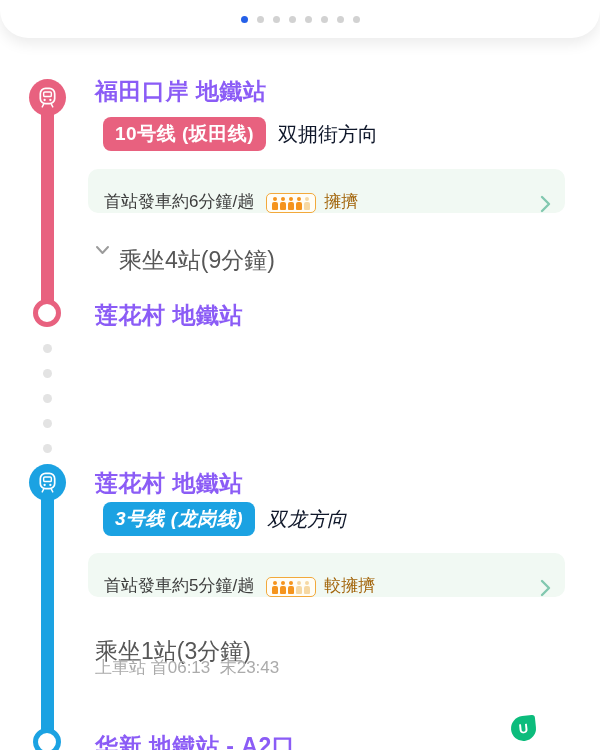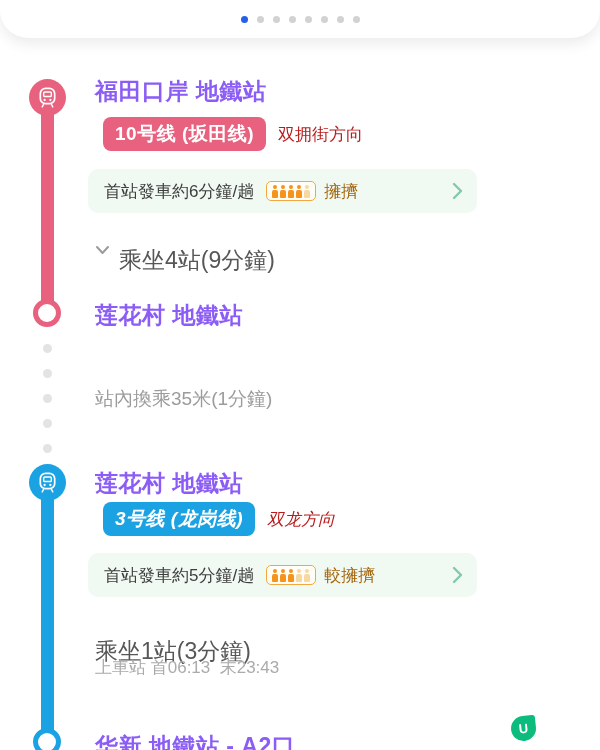--- a/index.html
+++ b/index.html
@@ -46,25 +46,25 @@
 
   .badge-row{position:absolute;left:95px;height:34px;display:flex;align-items:center;padding-left:8px;}
   .badge-row.r1{top:117px;}
   .badge-row.r2{top:502px;font-style:italic;}
   .line-badge{
     display:inline-flex;align-items:center;height:34px;padding:0 12px;border-radius:8px;
     color:#fff;font-size:19px;font-weight:700;letter-spacing:.5px;
   }
   .line-badge.pink{background:#E8617F;}
   .line-badge.blue{background:#1BA2E2;}
-  .direction{margin-left:12px;font-size:17px;color:#b91c1c;}
+  .direction{margin-left:12px;font-size:20px;color:#0f172a;}
 
   .info-box{
-    position:absolute;left:88px;width:389px;height:44px;background:#F1F9F3;border-radius:10px;
-    display:flex;align-items:center;padding:0 14px 0 16px;box-sizing:border-box;cursor:pointer;
+    position:absolute;left:88px;width:477px;height:44px;background:#F1F9F3;border-radius:10px;
+    display:flex;align-items:flex-end;padding:0 14px 0 16px;box-sizing:border-box;cursor:pointer;
   }
   .info-box.b1{top:169px;}
   .info-box.b2{top:553px;}
   .info-text{font-size:17px;color:#3D3D3D;}
   .crowd-box{
     display:inline-flex;align-items:flex-end;margin:0 8px 0 12px;padding:3px 4px 2px;
     border:1.5px solid #F2A93B;border-radius:5px;background:#FFFDF6;
   }
   .person{display:inline-block;width:6px;margin:0 1px;}
   .person b{display:block;width:4px;height:4px;border-radius:50%;margin:0 auto 1px;}
@@ -180,21 +180,20 @@
   <div class="ride-row r1">
     <span class="chev-down">
       <svg width="15" height="10" viewBox="0 0 15 10">
           <polyline points="2,2 7.5,8 13,2" fill="none" stroke="#9B9B9B" stroke-width="2" stroke-linecap="round" stroke-linejoin="round"></polyline>
         </svg>
     </span>
     <span>乘坐4站(9分鐘)</span>
   </div>
 
   <div class="station t2">莲花村 地鐵站</div>
-  <div class="transfer-note">站內換乘35米(1分鐘)</div>
 
   <div class="station t3">莲花村 地鐵站</div>
 
   <div class="badge-row r2">
     <span class="line-badge blue">3号线 (龙岗线)</span>
     <span class="direction">双龙方向</span>
   </div>
 
   <div class="info-box b2">
     <span class="info-text">首站發車約5分鐘/趟</span>

